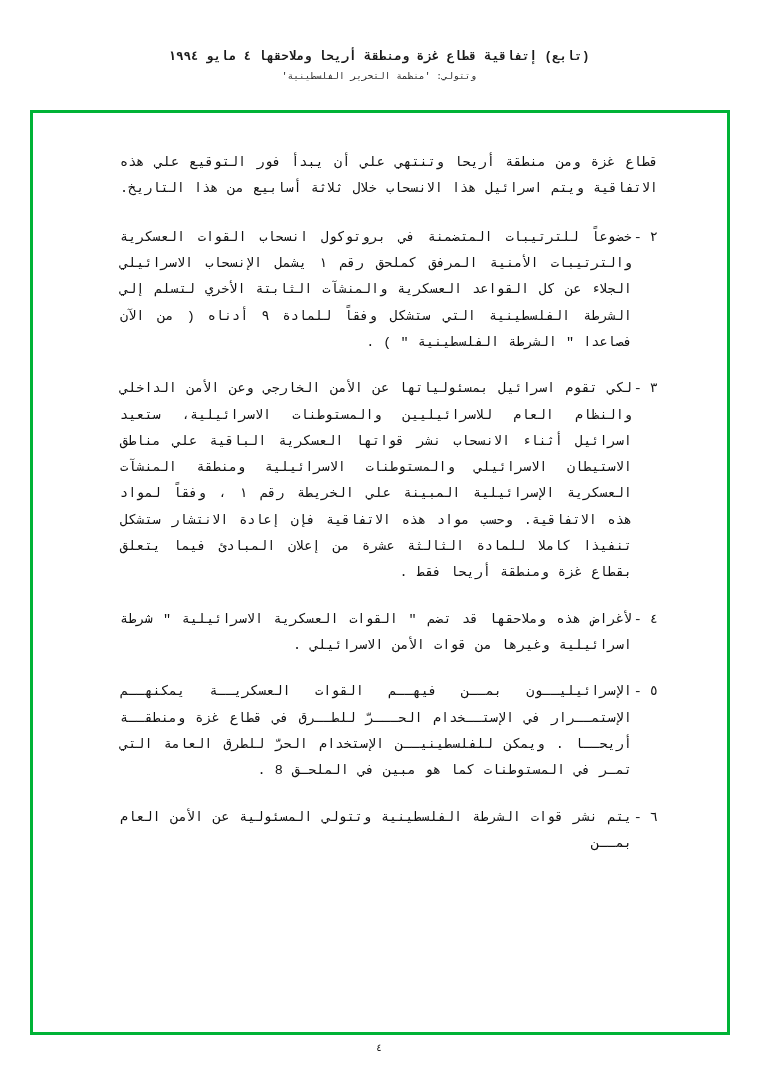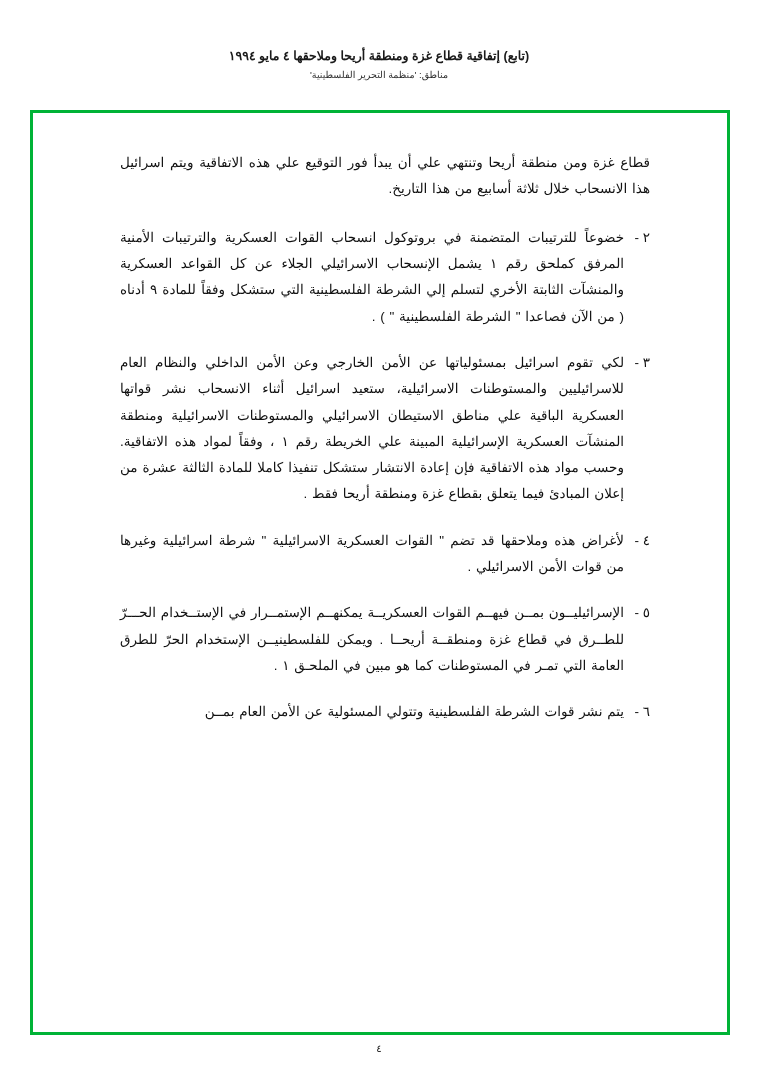--- a/index.html
+++ b/index.html
@@ -5,21 +5,21 @@
   html, body {
     margin: 0;
     padding: 0;
     background: #ffffff;
   }
   .page {
     position: relative;
     width: 758px;
     height: 1078px;
     background: #ffffff;
-    font-family: Liberation Sans, sans-serif;
+    font-family: Liberation Mono, monospace;
     overflow: hidden;
   }
   .header {
     position: absolute;
     top: 48px;
     left: 0;
     right: 0;
     text-align: center;
   }
   .header-title {
@@ -40,21 +40,21 @@
     top: 110px;
     left: 30px;
     width: 700px;
     height: 925px;
     border: 3px solid #00b336;
     box-sizing: border-box;
   }
   .content {
     position: absolute;
     top: 150px;
-    right: 108px;
+    right: 100px;
     left: 120px;
     direction: rtl;
     text-align: justify;
   }
   .para {
     display: flex;
     flex-direction: row;
     margin-bottom: 20px;
     line-height: 1.95;
     font-size: 13.5px;
@@ -90,21 +90,21 @@
     color: #222222;
   }
 </style>
 </head>
 <body>
 
 <div class="page">
 
   <div class="header">
     <div class="header-title">(تابع) إتفاقية قطاع غزة ومنطقة أريحا وملاحقها  ٤ مايو  ١٩٩٤</div>
-    <div class="header-source">مناطق: 'منظمة التحرير الفلسطينية'</div>
+    <div class="header-source">وتتولي: 'منظمة التحرير الفلسطينية'</div>
   </div>
 
   <div class="frame"></div>
 
   <div class="content">
 
     <div class="para continuation">
       <div class="para-text">قطاع غزة ومن منطقة أريحا وتنتهي علي أن يبدأ فور التوقيع علي هذه الاتفاقية ويتم اسرائيل هذا الانسحاب خلال ثلاثة أسابيع من هذا التاريخ.</div>
     </div>
 
@@ -118,21 +118,21 @@
       <div class="para-text">لكي تقوم اسرائيل بمسئولياتها عن الأمن الخارجي وعن الأمن الداخلي والنظام العام للاسرائيليين والمستوطنات الاسرائيلية، ستعيد اسرائيل أثناء الانسحاب نشر قواتها العسكرية الباقية علي مناطق الاستيطان الاسرائيلي والمستوطنات الاسرائيلية ومنطقة المنشآت العسكرية الإسرائيلية المبينة علي الخريطة رقم ١ ، وفقاً لمواد هذه الاتفاقية. وحسب مواد هذه الاتفاقية فإن إعادة الانتشار ستشكل تنفيذا كاملا للمادة الثالثة عشرة من إعلان المبادئ فيما يتعلق بقطاع غزة ومنطقة أريحا فقط .</div>
     </div>
 
     <div class="para">
       <div class="para-marker">٤ -</div>
       <div class="para-text">لأغراض هذه وملاحقها قد تضم " القوات العسكرية الاسرائيلية " شرطة اسرائيلية وغيرها من قوات الأمن الاسرائيلي .</div>
     </div>
 
     <div class="para">
       <div class="para-marker">٥ -</div>
-      <div class="para-text">الإسرائيليــون بمــن فيهــم القوات العسكريــة يمكنهــم الإستمــرار في الإستــخدام الحـــرّ للطــرق في قطاع غزة ومنطقــة أريحــا . ويمكن للفلسطينيــن الإستخدام الحرّ للطرق العامة التي تمـر في المستوطنات كما هو مبين في الملحـق  ١ .</div>
+      <div class="para-text">الإسرائيليــون بمــن فيهــم القوات العسكريــة يمكنهــم الإستمــرار في الإستــخدام الحـــرّ للطــرق في قطاع غزة ومنطقــة أريحــا . ويمكن للفلسطينيــن الإستخدام الحرّ للطرق العامة التي تمـر في المستوطنات كما هو مبين في الملحـق  8 .</div>
     </div>
 
     <div class="para">
       <div class="para-marker">٦ -</div>
       <div class="para-text">يتم نشر قوات الشرطة الفلسطينية وتتولي المسئولية عن الأمن العام بمــن</div>
     </div>
 
   </div>
 
   <div class="footer">

